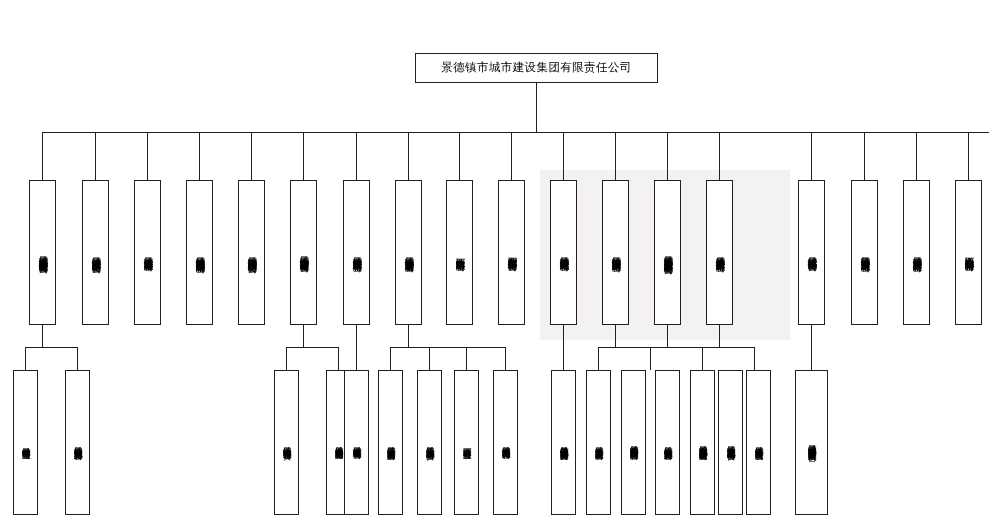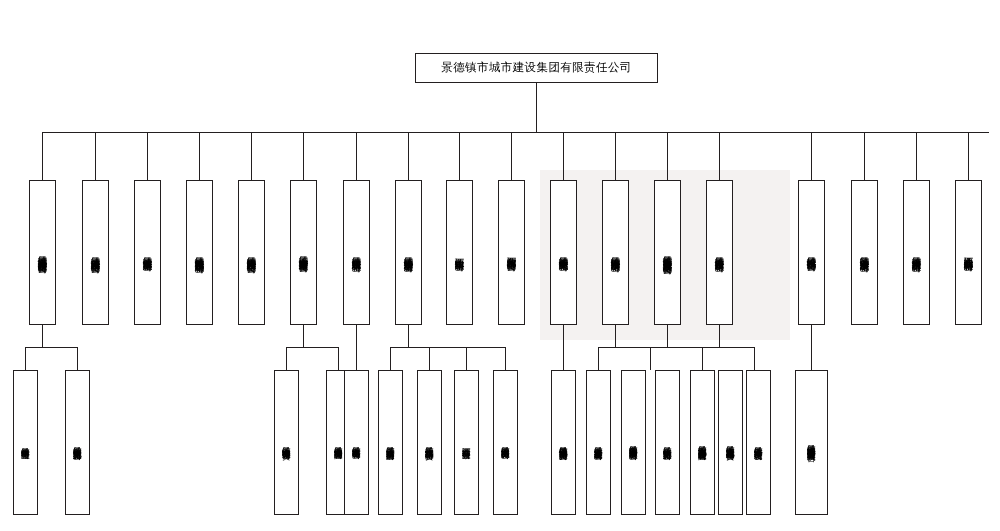--- a/index.html
+++ b/index.html
@@ -22,20 +22,21 @@
     box-sizing: border-box;
     border: 1px solid #231f20;
     background: #ffffff;
     color: #000000;
     display: flex;
     align-items: center;
     justify-content: center;
     text-align: center;
     line-height: 1.18;
     overflow: hidden;
+    font-family: Liberation Mono, monospace;
   }
   .root-box {
     font-size: 11.5px;
     letter-spacing: 0.4px;
     padding: 0 4px;
   }
   .lvl2-box {
     font-size: 9.5px;
     writing-mode: vertical-rl;
     text-orientation: upright;

